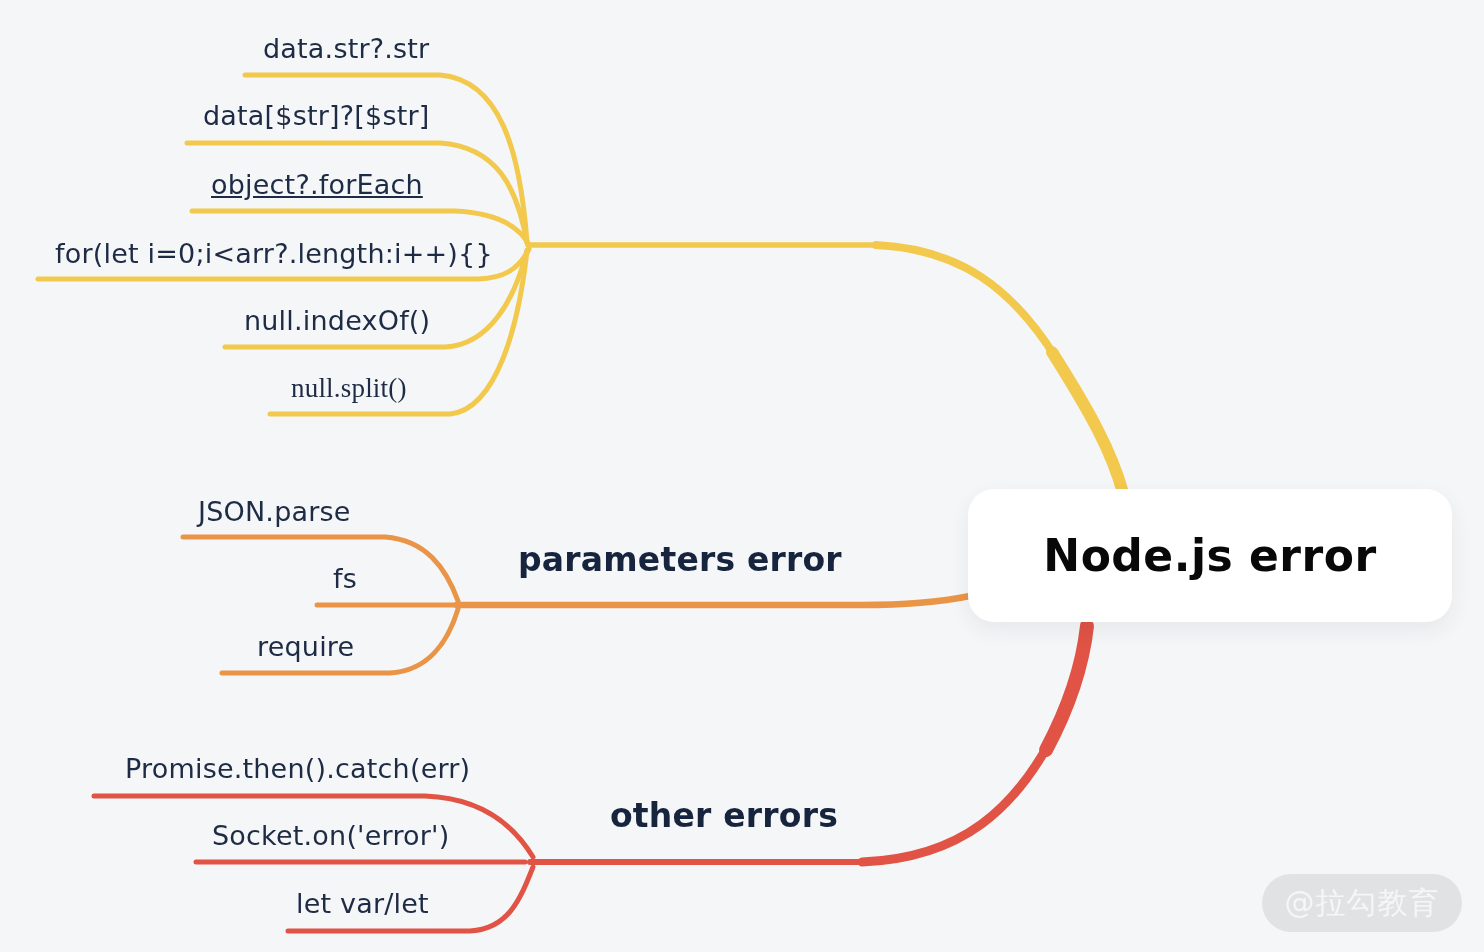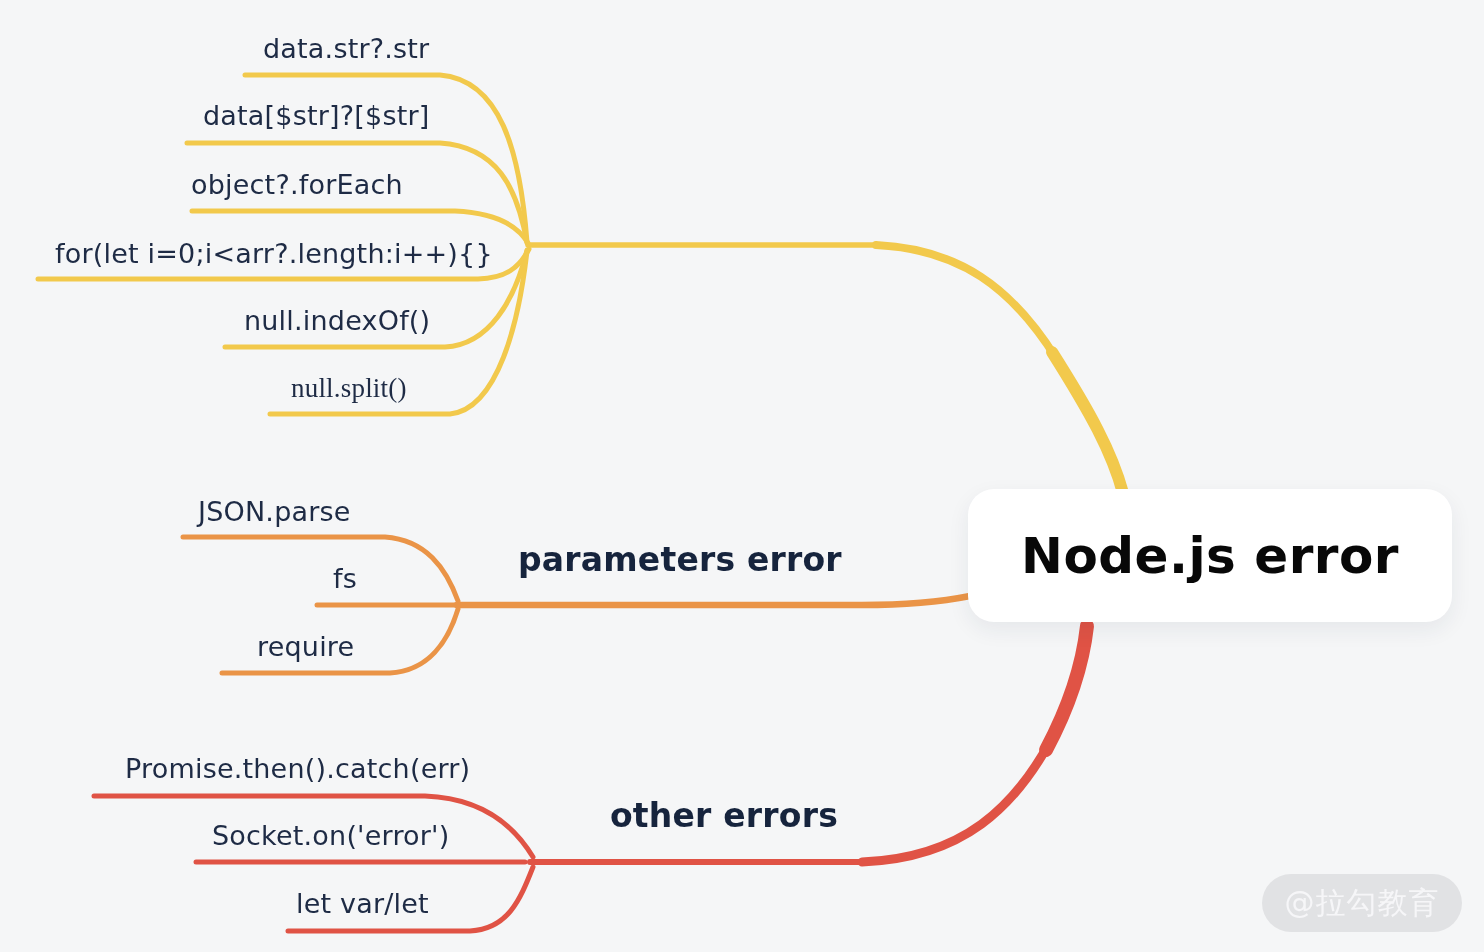--- a/index.html
+++ b/index.html
@@ -50,21 +50,21 @@
     left: 968px; top: 489px;
     width: 484px; height: 133px;
     background: var(--color-node_bg);
     border-radius: 26px;
     display: flex;
     align-items: center;
     justify-content: center;
     box-shadow: 0 8px 22px rgba(30, 42, 70, 0.07);
   }
   .root-node .root-label {
-    font-size: 50px;
+    font-size: 44px;
     font-weight: 700;
     letter-spacing: 0.5px;
     color: var(--color-root_text);
   }
   .watermark {
     position: absolute;
     left: 1262px; top: 874px;
     width: 200px; height: 58px;
     background: var(--color-watermark_bg);
     border-radius: 29px;
@@ -101,21 +101,21 @@
     <path class="stroke-b2" stroke-width="5" d="M94,796 L425,796 C 478,798 512,822 533,857"></path>
     <path class="stroke-b2" stroke-width="5" d="M196,862 L525,862"></path>
     <path class="stroke-b2" stroke-width="5" d="M288,931 L470,931 C 508,929 520,900 533,867"></path>
     <path class="stroke-b2" stroke-width="6" d="M530,862 L868,862"></path>
     <path class="stroke-b2" stroke-width="9" d="M862,862 C 965,858 1015,805 1050,742"></path>
     <path class="stroke-b2" stroke-width="14" d="M1046,750 C 1070,705 1083,662 1087,626"></path>
   </svg>
 
   <span class="leaf-label" style="left:263px; top:34px;">data.str?.str</span>
   <span class="leaf-label" style="left:203px; top:101px;">data[$str]?[$str]</span>
-  <span class="leaf-label" style="left:191px; top:170px;">object?.forEach</span>
+  <span class="leaf-label" style="left:211px; top:170px;text-decoration:underline;">object?.forEach</span>
   <span class="leaf-label" style="left:55px;  top:239px;">for(let i=0;i&lt;arr?.length:i++){}</span>
   <span class="leaf-label" style="left:244px; top:306px;">null.indexOf()</span>
   <span class="leaf-label" style="left:291px; top:373px;font-family:Liberation Serif, serif;">null.split()</span>
 
   <span class="leaf-label" style="left:198px; top:497px;">JSON.parse</span>
   <span class="leaf-label" style="left:333px; top:564px;">fs</span>
   <span class="leaf-label" style="left:257px; top:632px;">require</span>
 
   <span class="leaf-label" style="left:125px; top:754px;text-align:center;">Promise.then().catch(err)</span>
   <span class="leaf-label" style="left:212px; top:821px;">Socket.on('error')</span>

